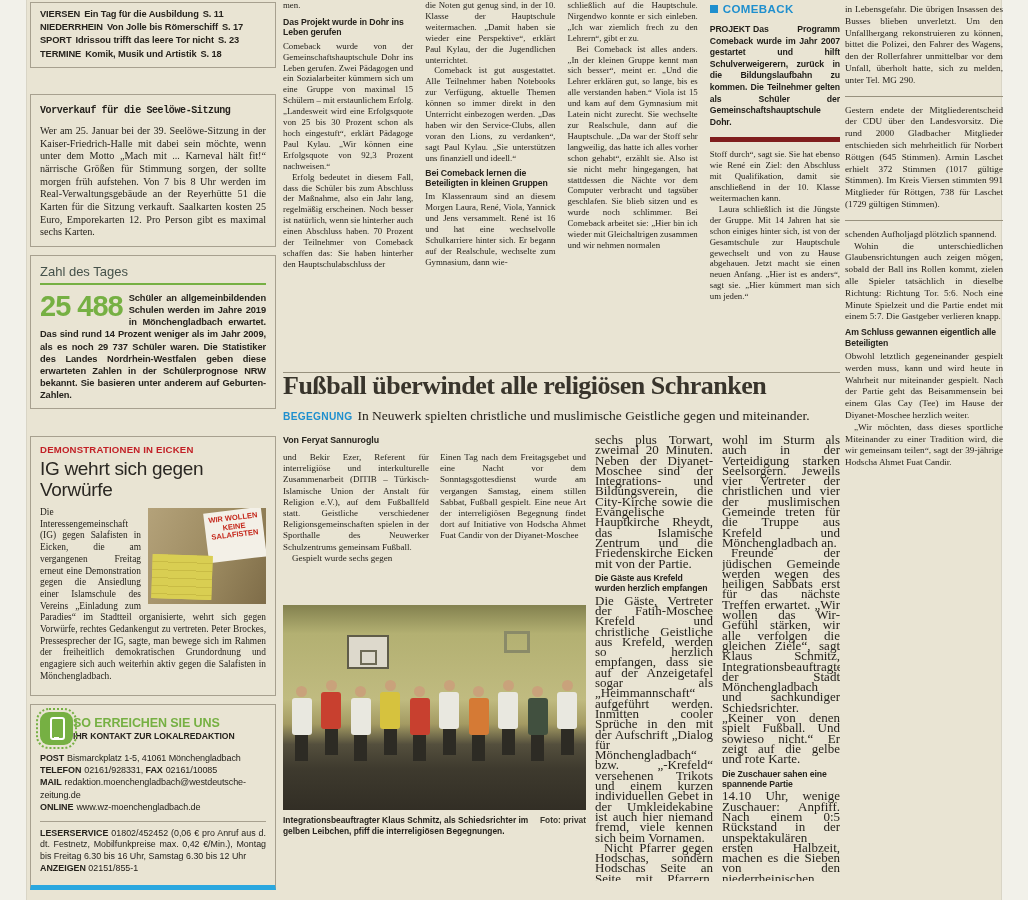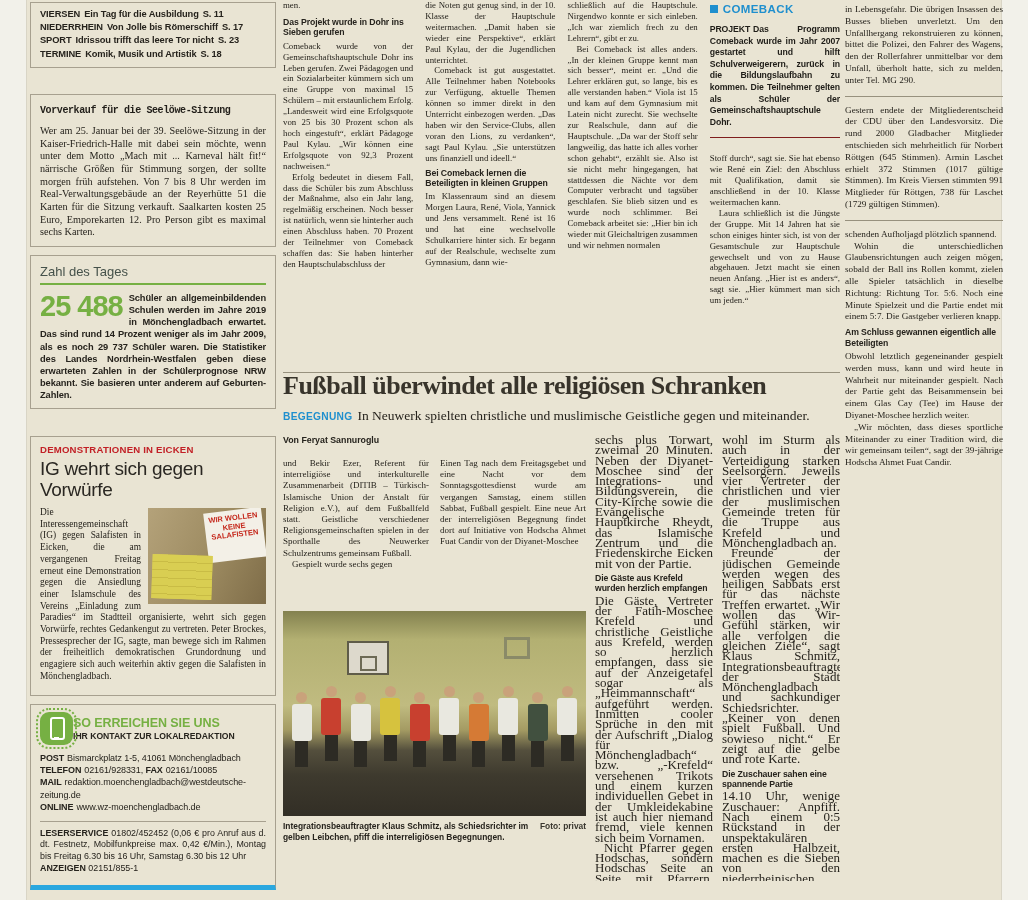--- a/index.html
+++ b/index.html
@@ -54,36 +54,36 @@
   .k-ls{font-family:"Liberation Sans",sans-serif;font-size:8.9px;line-height:11.8px;text-align:justify;margin:0;}
 
   
   .comeback{position:absolute;left:283px;top:0;width:557px;height:373px;display:flex;gap:12px;
             border-bottom:1px solid #97917e;overflow:hidden;box-sizing:border-box;}
   .cb-col{flex:1;min-width:0;}
   .news{font-size:8.8px;line-height:10.9px;text-align:justify;margin:0;}
   .ind{text-indent:9px;}
   .sp{margin-bottom:6px;}
   .sub{font-family:"Liberation Sans",sans-serif;font-weight:bold;font-size:8.7px;line-height:10.4px;margin:4px 0 3px;letter-spacing:-0.1px;}
-  .infobox{border-bottom:1px solid #7f1d1d;padding:3px 0 9px;margin-bottom:15px;}
+  .infobox{border-bottom:5px solid #7f1d1d;padding:3px 0 9px;margin-bottom:7px;}
   .ib-head{display:flex;align-items:center;gap:5px;margin-bottom:9px;}
   .ib-bullet{width:8px;height:8px;background:#1f8fce;}
   .ib-title{font-family:"Liberation Sans",sans-serif;font-weight:bold;font-size:11.5px;color:#1f8fce;letter-spacing:0.4px;}
   .ib-text{font-family:"Liberation Sans",sans-serif;font-weight:bold;font-size:8.7px;line-height:11.6px;text-align:justify;margin:0;color:#1f1d18;letter-spacing:-0.1px;}
   .ib-text b{margin-right:3px;}
 
   
   .football{position:absolute;left:283px;top:368px;width:557px;height:501px;}
   .fb-h1{font-family:"Liberation Serif",serif;font-weight:bold;font-size:26px;line-height:29px;margin:3px 0 8px;
          color:#38342b;letter-spacing:-0.5px;}
   .kick{font-size:13.5px;line-height:16px;margin:0 0 10px;color:#26231d;}
   .kick b{font-family:"Liberation Sans",sans-serif;font-size:10.2px;color:#1f8fce;letter-spacing:0.3px;margin-right:5px;}
   .fb-body{display:flex;gap:9px;}
   .fb-left{flex:0 0 303px;width:303px;}
-  .byline{font-family:"Liberation Sans",sans-serif;font-weight:bold;font-size:8.8px;margin:0 0 13px;}
+  .byline{font-family:"Liberation Sans",sans-serif;font-weight:bold;font-size:8.8px;margin:0 0 7px;}
   .fb-two{display:flex;gap:11px;height:150px;overflow:hidden;}
   .fb-two .cb-col p{font-size:9px;line-height:11.2px;}
   .photo{position:relative;width:303px;height:205px;margin-top:3px;overflow:hidden;
          background:linear-gradient(180deg,#83814f 0,#b3b072 14%,#c0bb80 46%,#a49b63 58%,#544f3d 68%,#3e3a2e 80%,#322e25 100%);}
   .backboard{position:absolute;left:64px;top:30px;width:38px;height:30px;background:#ddd9cc;border:2px solid #5f5c49;}
   .backboard::after{content:'';position:absolute;left:11px;top:13px;width:13px;height:11px;border:2px solid #6d6a55;}
   .wallmark{position:absolute;right:56px;top:26px;width:20px;height:16px;border:3px solid #8a8a68;}
   .players{position:absolute;left:4px;right:4px;bottom:40px;height:94px;display:flex;justify-content:space-around;align-items:flex-end;}
   .pl{position:relative;width:24px;height:84px;}
   .pl:nth-child(2n){height:90px;}
@@ -186,21 +186,21 @@
       </p>
       <p class="k-ls">
         <b>ANZEIGEN</b> <span>02151/855-1</span>
       </p>
     </section>
   </aside>
 
   <section class="comeback">
     <div class="cb-col">
       <p class="news sp">men.</p>
-      <div class="sub">Das Projekt wurde in Dohr ins Sieben gerufen</div>
+      <div class="sub">Das Projekt wurde in Dohr ins Leben gerufen</div>
       <p class="news">Comeback wurde von der Gemeinschaftshauptschule Dohr ins Leben gerufen. Zwei Pädagogen und ein Sozialarbeiter kümmern sich um eine Gruppe von maximal 15 Schülern – mit erstaunlichem Erfolg. „Landesweit wird eine Erfolgsquote von 25 bis 30 Prozent schon als hoch eingestuft“, erklärt Pädagoge Paul Kylau. „Wir können eine Erfolgsquote von 92,3 Prozent nachweisen.“</p>
       <p class="news ind">Erfolg bedeutet in diesem Fall, dass die Schüler bis zum Abschluss der Maßnahme, also ein Jahr lang, regelmäßig erscheinen. Noch besser ist natürlich, wenn sie hinterher auch einen Abschluss haben. 70 Prozent der Teilnehmer von Comeback schaffen das: Sie haben hinterher den Hauptschulabschluss der</p>
     </div>
     <div class="cb-col">
       <p class="news">die Noten gut genug sind, in der 10. Klasse der Hauptschule weitermachen. „Damit haben sie wieder eine Perspektive“, erklärt Paul Kylau, der die Jugendlichen unterrichtet.</p>
       <p class="news ind">Comeback ist gut ausgestattet. Alle Teilnehmer haben Notebooks zur Verfügung, aktuelle Themen können so immer direkt in den Unterricht einbezogen werden. „Das haben wir den Service-Clubs, allen voran den Lions, zu verdanken“, sagt Paul Kylau. „Sie unterstützen uns finanziell und ideell.“</p>
       <div class="sub">Bei Comeback lernen die Beteiligten in kleinen Gruppen</div>
       <p class="news">Im Klassenraum sind an diesem Morgen Laura, René, Viola, Yannick und Jens versammelt. René ist 16 und hat eine wechselvolle Schulkarriere hinter sich. Er begann auf der Realschule, wechselte zum Gymnasium, dann wie-</p>
     </div>
     <div class="cb-col">

